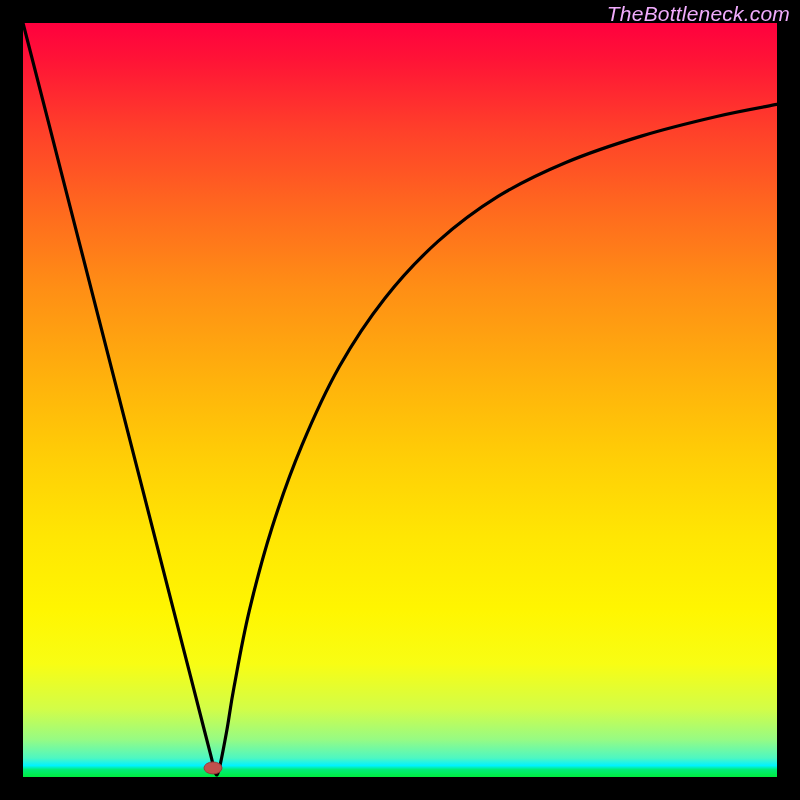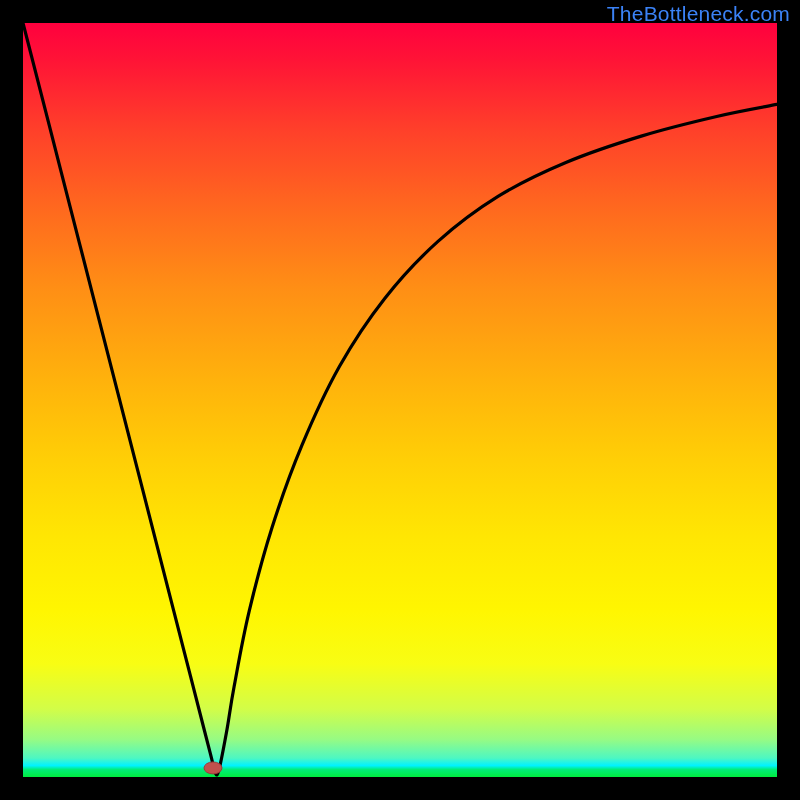--- a/index.html
+++ b/index.html
@@ -48,24 +48,25 @@
     );
   }
   .curve-svg {
     position: absolute;
     inset: 0;
   }
   .watermark {
     position: absolute;
     top: 2px;
     right: 10px;
-    color: #3b82f6;
+    color: #f0abfc;
     font-size: 21px;
     letter-spacing: 0.2px;
     font-weight: 400;
+    font-style: italic;
   }
 </style>
 </head>
 <body>
 
 <div class="frame">
 
   <div class="plot-area">
     <div class="gradient"></div>
 

